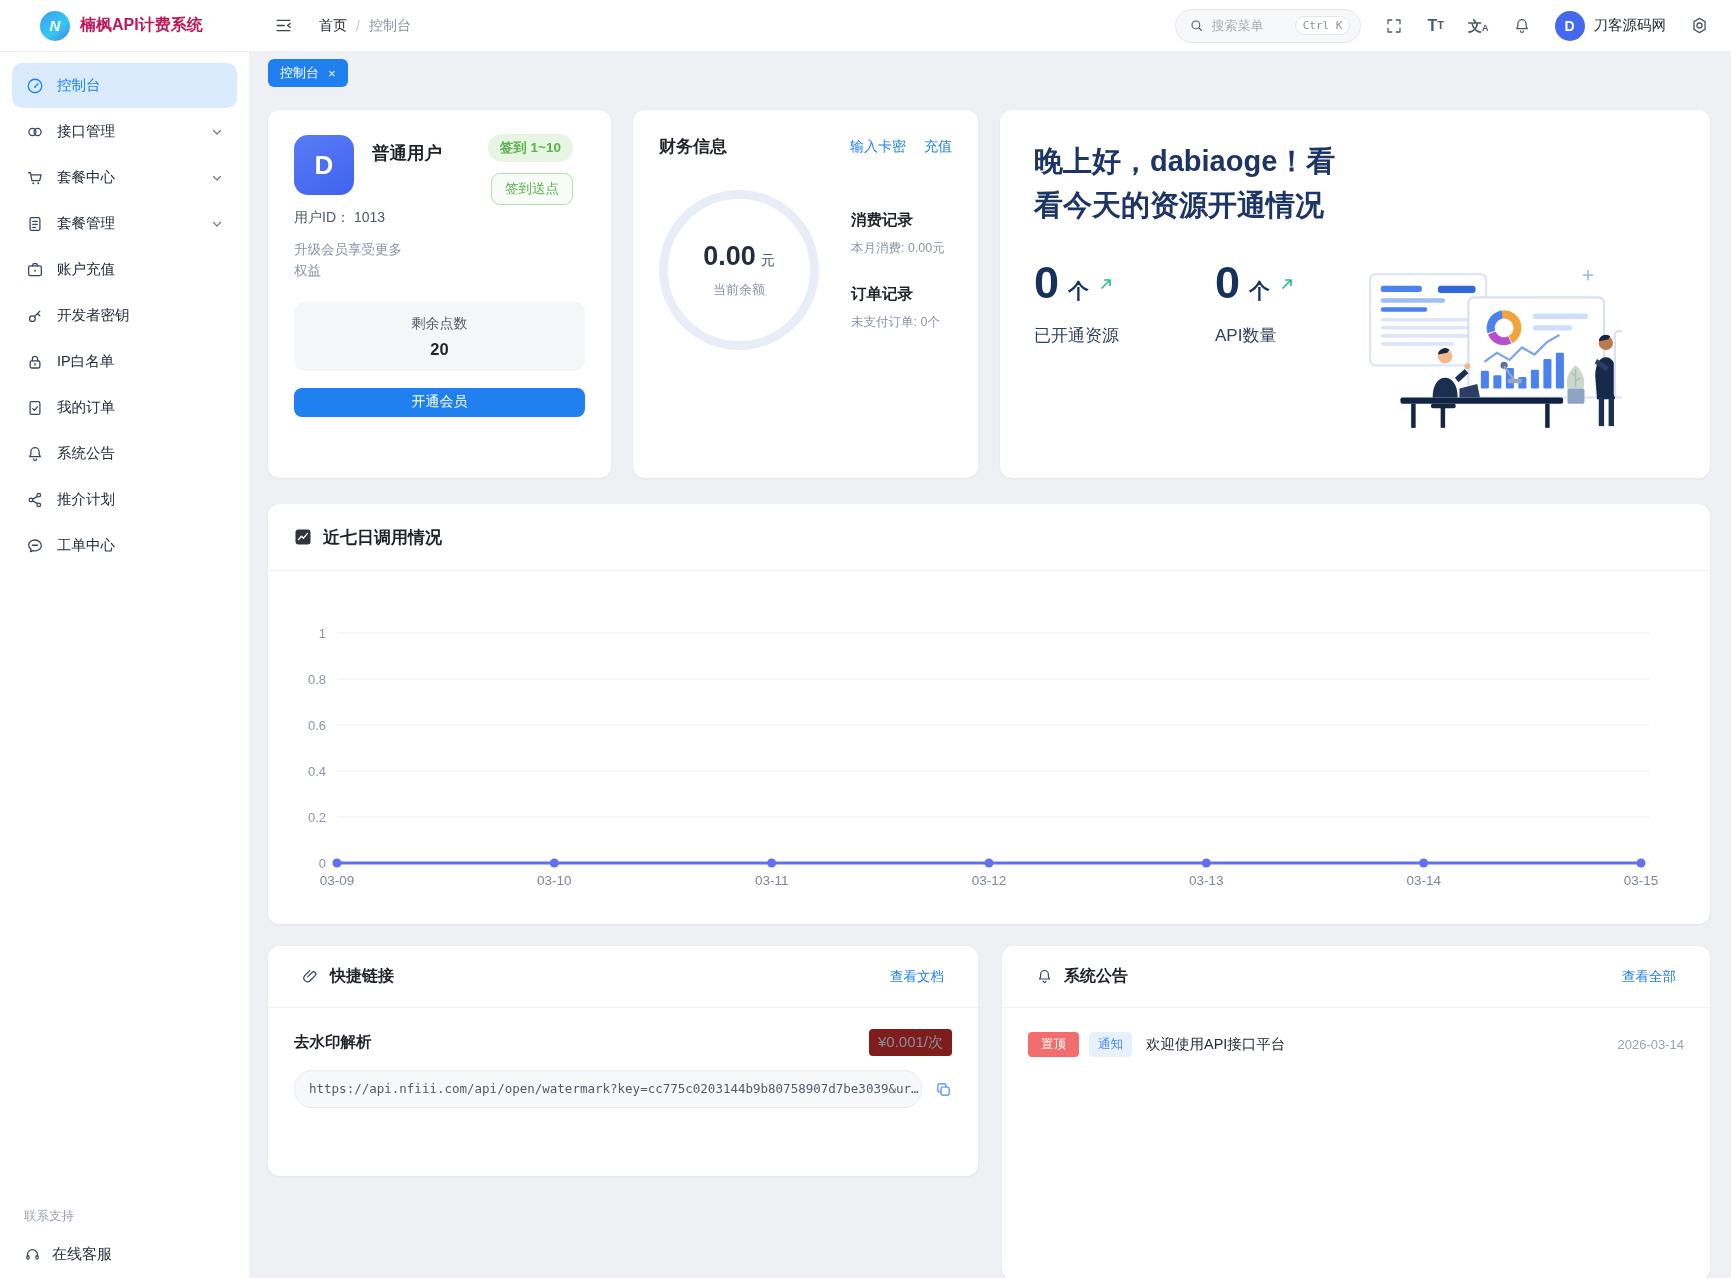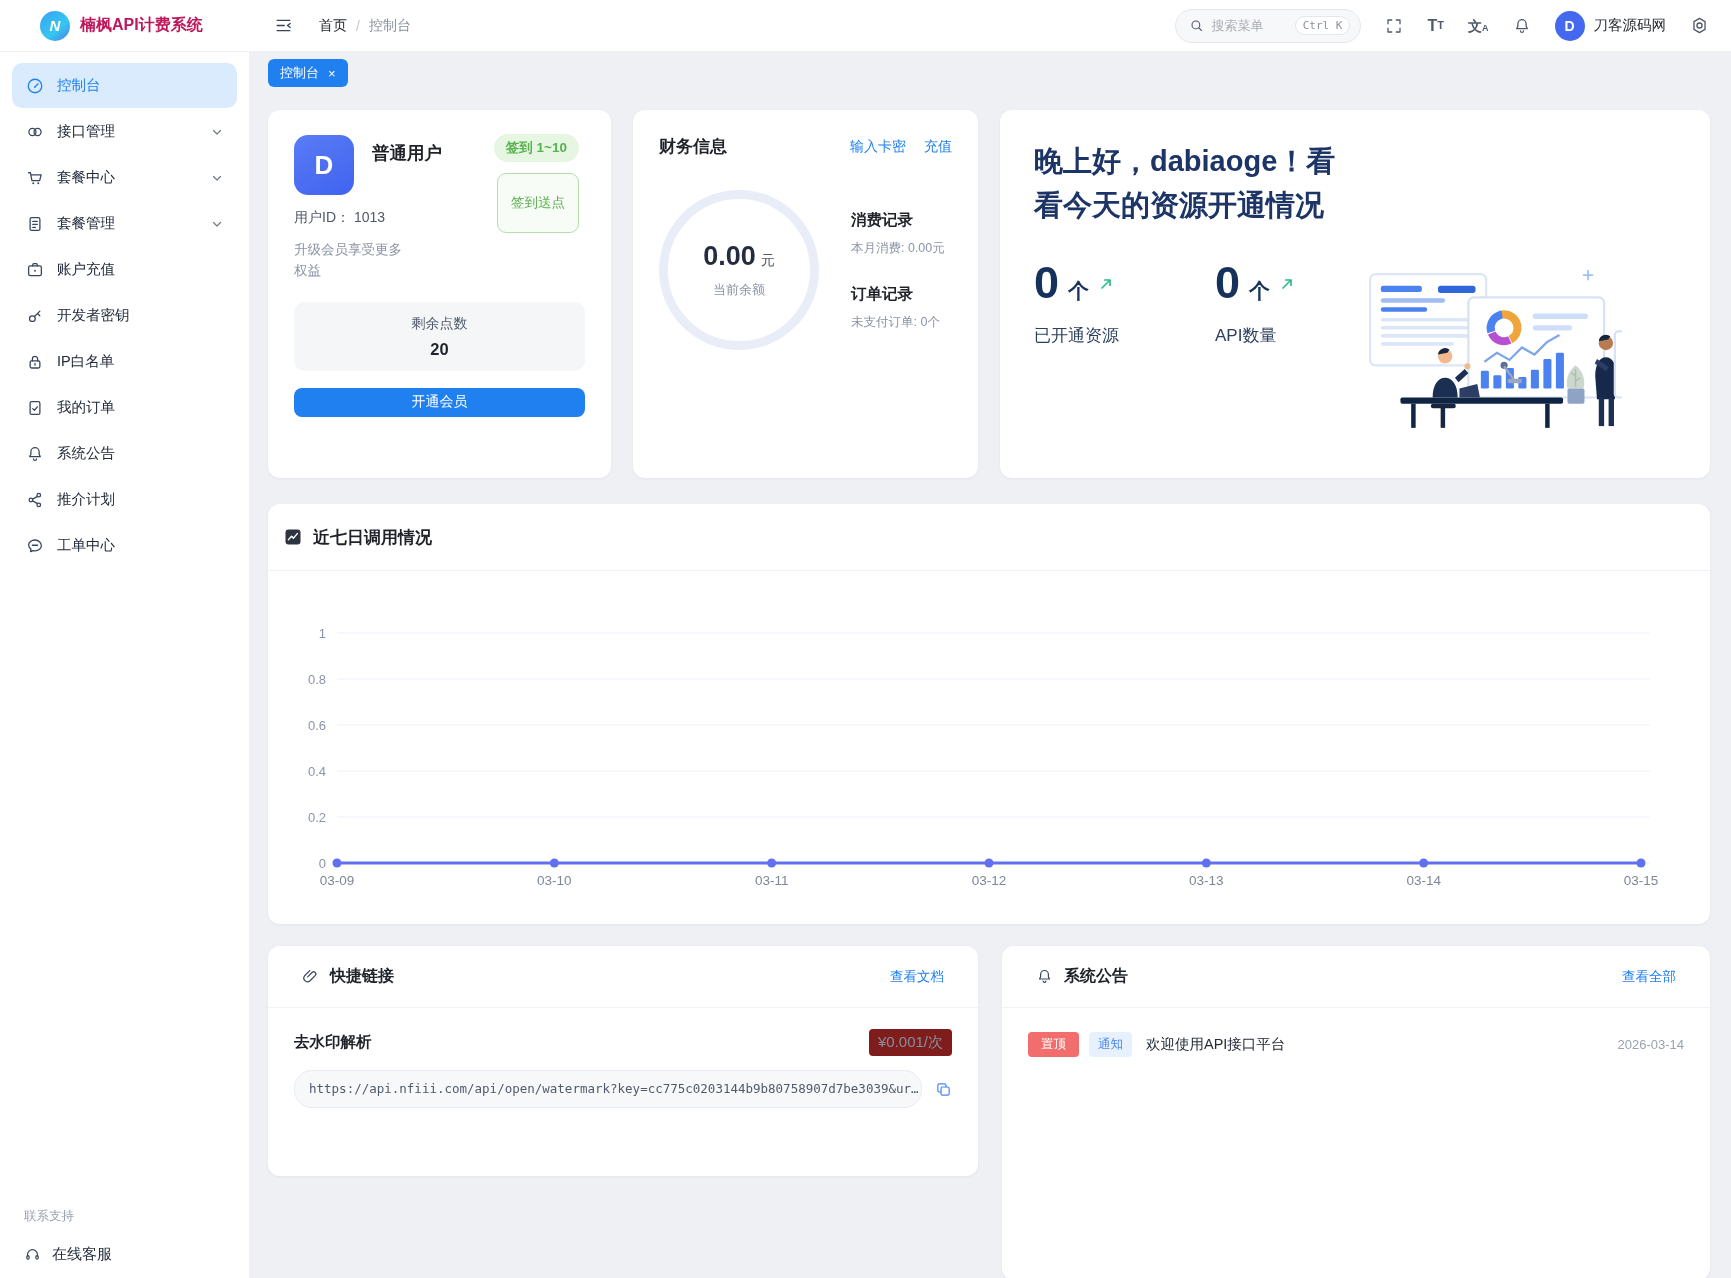--- a/index.html
+++ b/index.html
@@ -62,24 +62,24 @@
   .row1 { display:flex; gap:22px; height:368px; }
   
   .user-card { width:343px; flex:none; padding:25px 26px 24px; position:relative; }
   .uc-top { display:flex; }
   .avatar-lg { width:60px; height:60px; border-radius:14px; background:linear-gradient(150deg,#5a7cf5,#3f63ef);
     color:#fff; font-size:26px; font-weight:bold; display:flex; align-items:center; justify-content:center; flex:none; }
   .uc-info { margin-left:18px; }
   .uc-role { font-size:17.5px; font-weight:bold; color:#1f2329; margin-top:6px; }
   .uc-id { font-size:14px; color:#4e5969; margin-top:14px; }
   .uc-hint { font-size:13.5px; color:#8a93a6; margin-top:13px; width:118px; line-height:1.55; }
-  .uc-badges { position:absolute; right:32px; top:24px; display:flex; flex-direction:column; align-items:flex-end; gap:11px; }
+  .uc-badges { position:absolute; right:38px; top:24px; display:flex; flex-direction:column; align-items:flex-end; gap:11px; }
   .checkin-pill { background:#e7f6e3; color:#58b24d; font-size:13.5px; font-weight:bold; border-radius:999px; padding:5px 12px; }
   .checkin-btn { background:#f7fcf6; border:1.5px solid #b4dfac; color:#58b24d; font-size:13.5px;
-    border-radius:9px; padding:20px 13px; cursor:pointer; }
+    border-radius:9px; padding:6px 13px; cursor:pointer; }
   .points-box { margin-top:20px; background:#f5f6f8; border-radius:10px; text-align:center; padding:13px 0 12px; }
   .points-label { font-size:14px; color:#4e5969; }
   .points-value { font-size:16.5px; font-weight:bold; color:#1f2329; margin-top:7px; }
   .member-btn { margin-top:17px; height:29px; background:#2080f0; border-radius:8px; color:#fff; font-size:14px;
     display:flex; align-items:center; justify-content:center; cursor:pointer; }
 
   
   .fin-card { width:345px; flex:none; padding:25px 26px; }
   .fin-head { display:flex; align-items:center; }
   .fin-title { font-size:17px; font-weight:bold; }
@@ -103,21 +103,21 @@
   .stats-row { display:flex; gap:96px; margin-top:30px; }
   .stat-top { display:flex; align-items:baseline; }
   .stat-val { font-size:45px; font-weight:bold; color:#16325c; }
   .stat-unit { font-size:21px; font-weight:bold; color:#16325c; margin-left:9px; }
   .stat-arrow { color:#2dbd8f; margin-left:9px; position:relative; top:-6px; }
   .stat-label { font-size:17px; color:#2e405f; margin-top:15px; }
   .illus { position:absolute; right:88px; top:138px; }
 
   
   .chart-card { margin-top:26px; height:420px; }
-  .chart-head { height:67px; display:flex; align-items:center; padding:0 16px; border-bottom:1px solid #f0f2f5; }
+  .chart-head { height:67px; display:flex; align-items:center; padding:0 26px; border-bottom:1px solid #f0f2f5; }
   .chart-title { font-size:17px; font-weight:bold; margin-left:11px; }
   .chart-body { padding:16px 30px 0; }
 
   
   .row3 { display:flex; gap:24px; margin-top:22px; align-items:flex-start; }
   .ql-card { width:710px; flex:none; height:230px; }
   .panel-head { height:62px; display:flex; align-items:center; padding:0 34px; border-bottom:1px solid #f0f2f5; }
   .panel-title { font-size:16px; font-weight:bold; margin-left:11px; }
   .panel-link { margin-left:auto; color:#2080f0; font-size:13.5px; cursor:pointer; }
   .panel-icon { color:#39455c; display:flex; }

